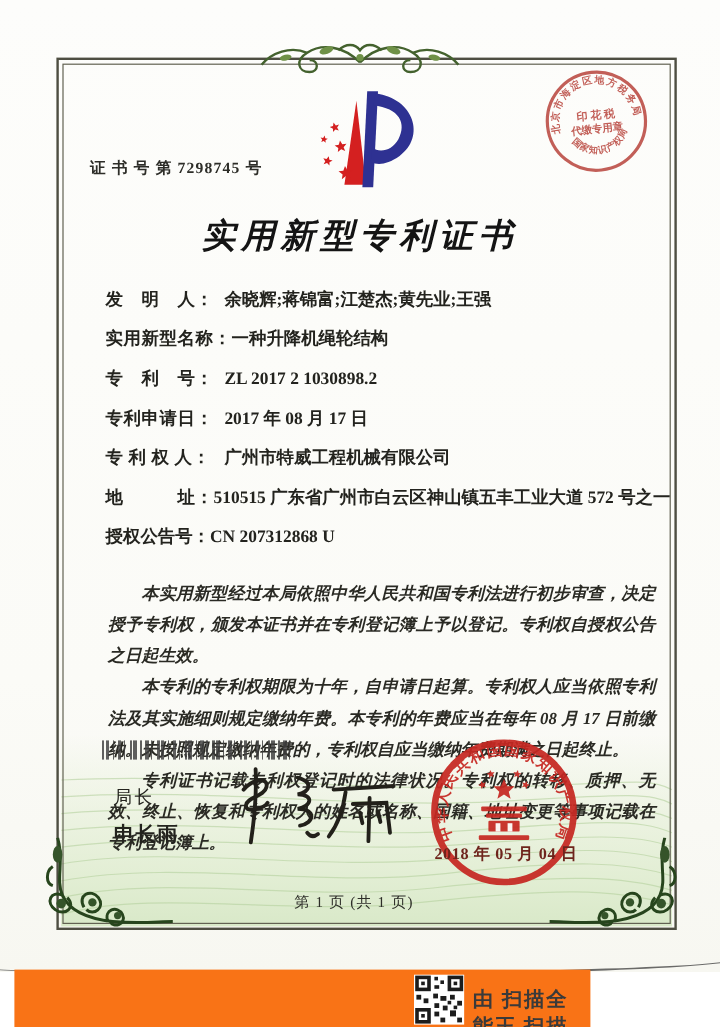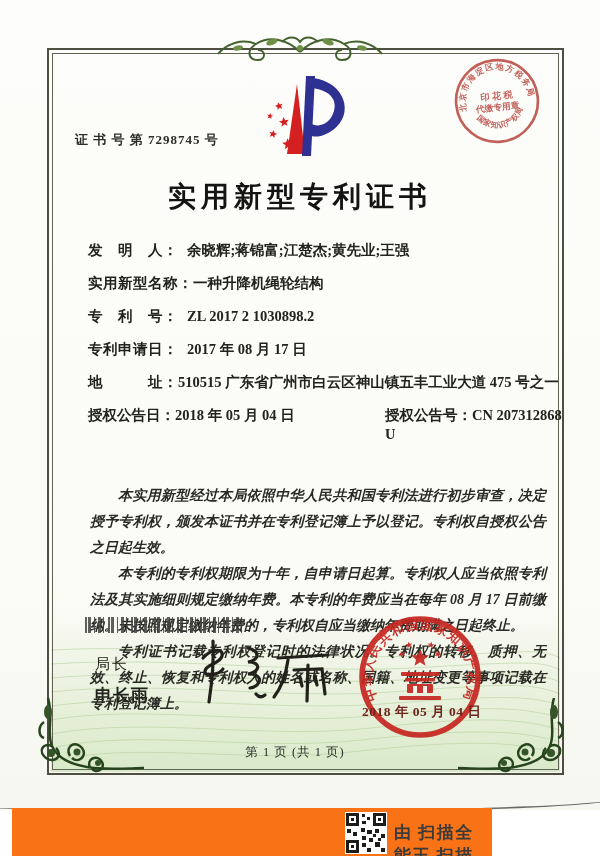--- a/index.html
+++ b/index.html
@@ -30,21 +30,21 @@
   .ornament-top { position:absolute; left:212px; top:28px; }
   .corner { position:absolute; }
   .corner.br { transform:scaleX(-1); }
   .cert-number {
     position:absolute; left:75px; top:87px; font-size:13px; font-weight:700;
     letter-spacing:1px; color:#2d2d28;margin-top:44px;
   }
   .logo { position:absolute; left:243px; top:64px; }
   .page-title {
     position:absolute; left:0; top:178px; width:600px; text-align:center;
-    font-size:28px; font-weight:700; letter-spacing:5px; color:#141414;
+    font-size:28px; font-weight:700; letter-spacing:5px; color:#141414;font-style:italic;
   }
   .fields { position:absolute; left:88px; top:241px; width:477px; }
   .field { line-height:19px; margin-bottom:14px; font-size:14.5px; font-weight:700; color:#23231e; }
   .field .lbl { letter-spacing:0.5px; }
   .field .lbl { display:inline-block; min-width:99px; }
   .field.addr .lbl { display:inline; }
   .grant-row { display:flex; }
   .grant-row .left { flex:0 0 297px; }
   .paragraphs {
     position:absolute; left:90px; top:483px; width:456px;
@@ -200,25 +200,27 @@
       </div>
       <div class="field">
         <span class="lbl">实用新型名称：</span><span class="val">一种升降机绳轮结构</span>
       </div>
       <div class="field">
         <span class="lbl">专　利　号：</span><span class="val">ZL 2017 2 1030898.2</span>
       </div>
       <div class="field">
         <span class="lbl">专利申请日：</span><span class="val">2017 年 08 月 17 日</span>
       </div>
+      <div class="field">
+        <span class="lbl">专 利 权 人：</span><span class="val">广州市特威工程机械有限公司</span>
+      </div>
       <div class="field addr">
-        <span class="lbl">地　　　址：</span><span class="val">510515 广东省广州市白云区神山镇五丰工业大道 475 号之一</span>
+        <span class="lbl">地　　　址：</span><span class="val">510515 广东省广州市白云区神山镇五丰工业大道 572 号之一</span>
       </div>
       <div class="field grant-row">
-        <span class="left"><span>授权公告日：</span><span>2018 年 05 月 04 日</span></span>
         <span class="right"><span>授权公告号：</span><span>CN 207312868 U</span></span>
       </div>
     </div>
 
     <div class="paragraphs">
       <p>本实用新型经过本局依照中华人民共和国专利法进行初步审查，决定授予专利权，颁发本证书并在专利登记簿上予以登记。专利权自授权公告之日起生效。</p>
       <p>本专利的专利权期限为十年，自申请日起算。专利权人应当依照专利法及其实施细则规定缴纳年费。本专利的年费应当在每年 08 月 17 日前缴纳。未按照规定缴纳年费的，专利权自应当缴纳年费期满之日起终止。</p>
       <p>专利证书记载专利权登记时的法律状况。专利权的转移、质押、无效、终止、恢复和专利权人的姓名或名称、国籍、地址变更等事项记载在专利登记簿上。</p>
     </div>
 

